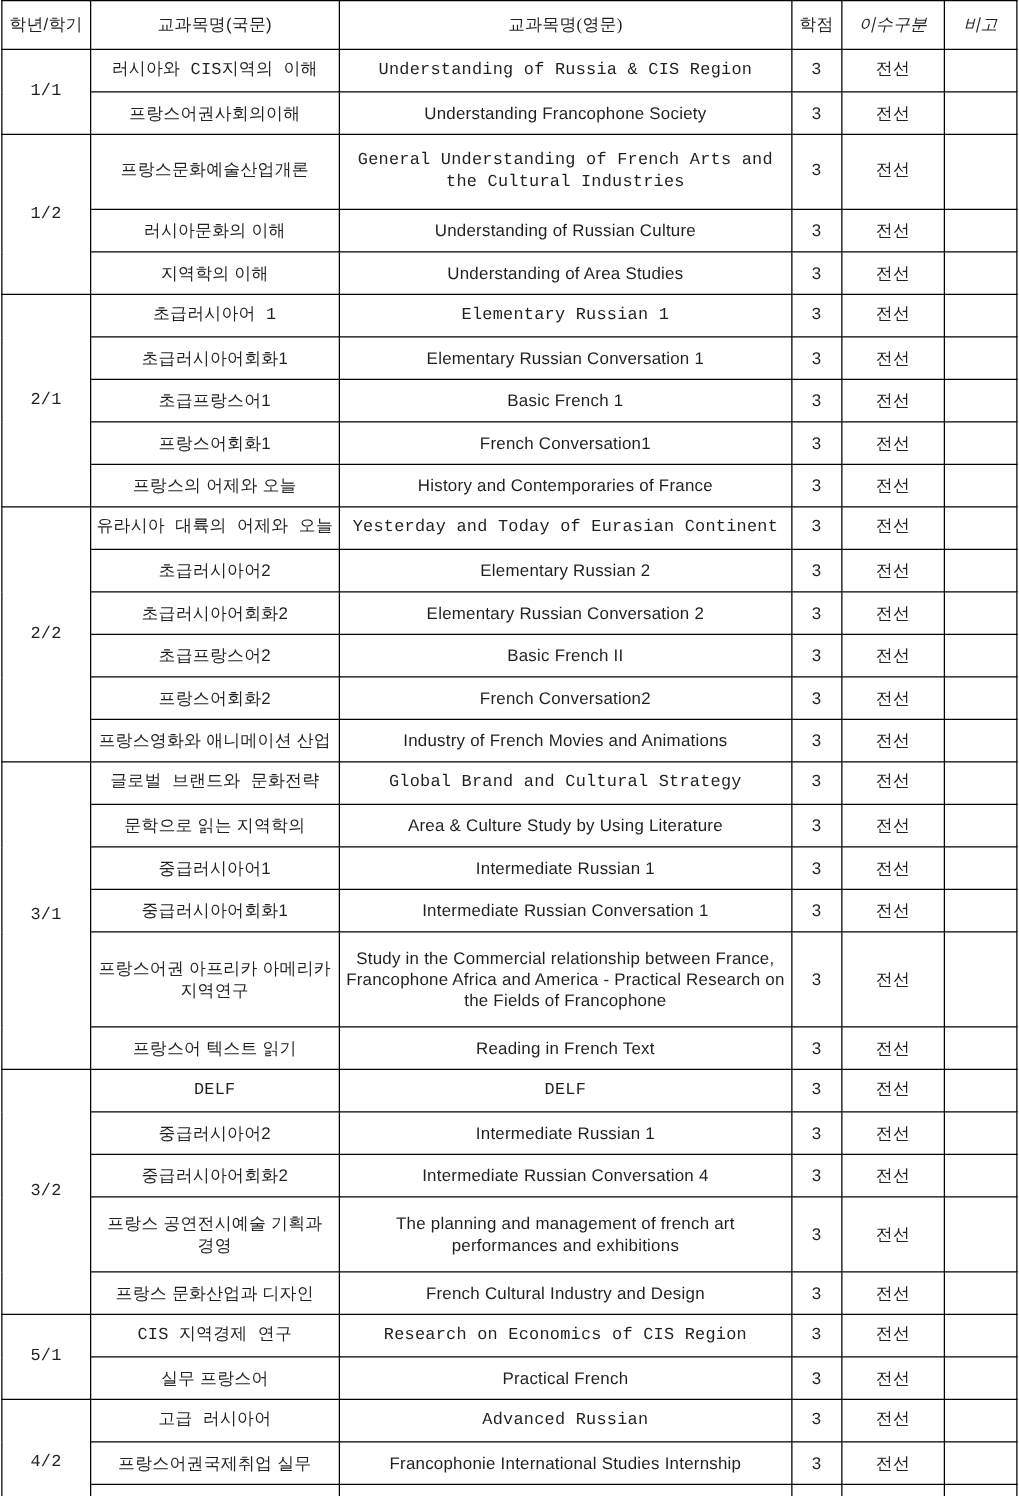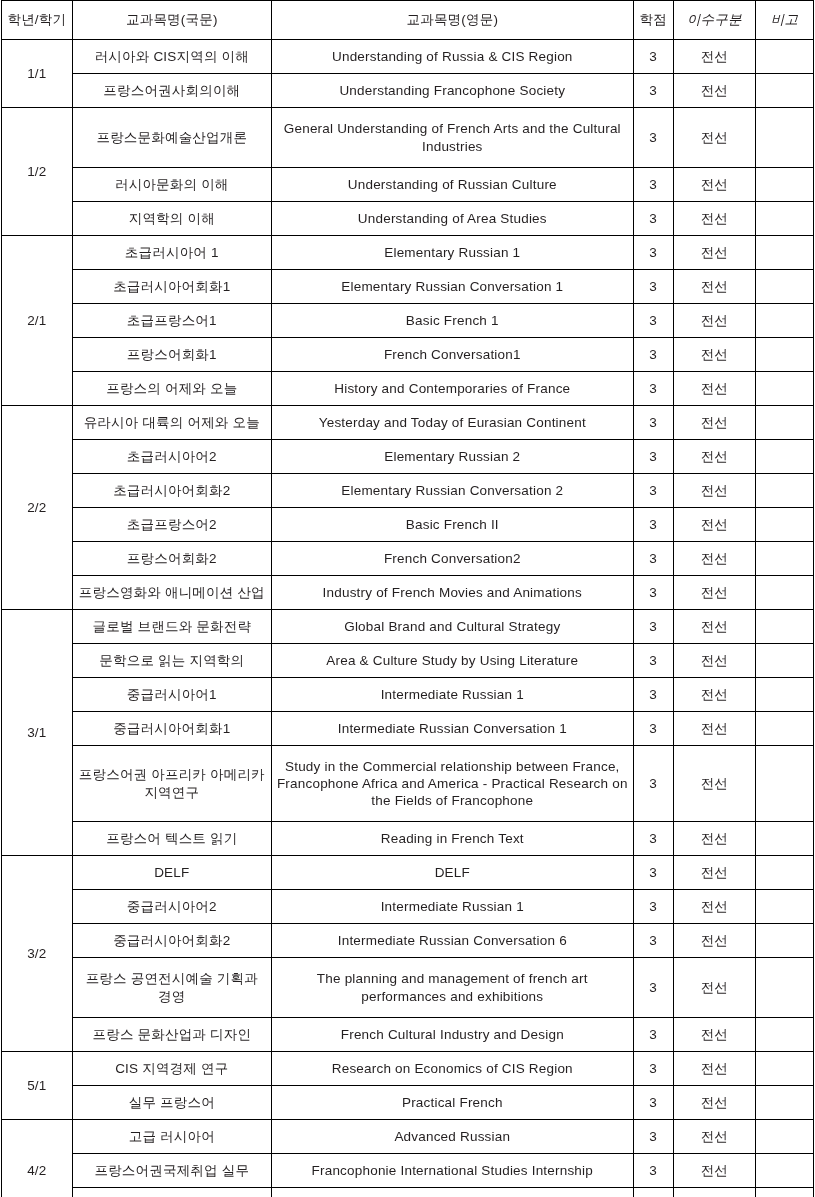--- a/index.html
+++ b/index.html
@@ -32,21 +32,21 @@
     font-size: 13.5px;
     line-height: 1.28;
     letter-spacing: 0.2px;
     word-break: keep-all;
     color: #231f20;
   }
 
   
   .col-term   { width: 67px; }
   .col-kor    { width: 189px; margin-left: 36px; }
-  .col-eng    { width: 343px; }
+  .col-eng    { width: 343px; font-family: Liberation Serif, serif; }
   .col-credit { width: 38px; }
   .col-type   { width: 78px; font-style: italic; }
   .col-note   { width: 55px; }
 
   
   thead th {
     font-weight: bold;
     font-size: 14px;
     height: 36px;
     border-bottom: 3px solid #000000;
@@ -66,20 +66,21 @@
     border-left: 3px solid #000000;
     letter-spacing: 0;
   }
   tbody td.cell-note {
     border-right: 3px solid #000000;
   }
 
   
   tr.group-start > td {
     border-top: 3px solid #000000;
+    font-family: Liberation Mono, monospace;
   }
   tr.last-row > td {
     border-bottom: 3px solid #000000;
   }
 
   td.cell-kor, td.cell-eng {
     padding-left: 5px;
     padding-right: 5px;
   }
   td.cell-eng {
@@ -283,21 +284,21 @@
       </tr>
       <tr>
         <td class="cell-kor">중급러시아어2</td>
         <td class="cell-eng">Intermediate Russian 1</td>
         <td class="cell-credit">3</td>
         <td class="cell-type">전선</td>
         <td class="cell-note"></td>
       </tr>
       <tr>
         <td class="cell-kor">중급러시아어회화2</td>
-        <td class="cell-eng">Intermediate Russian Conversation 6</td>
+        <td class="cell-eng">Intermediate Russian Conversation 4</td>
         <td class="cell-credit">3</td>
         <td class="cell-type">전선</td>
         <td class="cell-note"></td>
       </tr>
       <tr>
         <td class="cell-kor tall-2">프랑스 공연전시예술 기획과 경영</td>
         <td class="cell-eng tall-2">The planning and management of french art performances and exhibitions</td>
         <td class="cell-credit tall-2">3</td>
         <td class="cell-type tall-2">전선</td>
         <td class="cell-note tall-2"></td>

